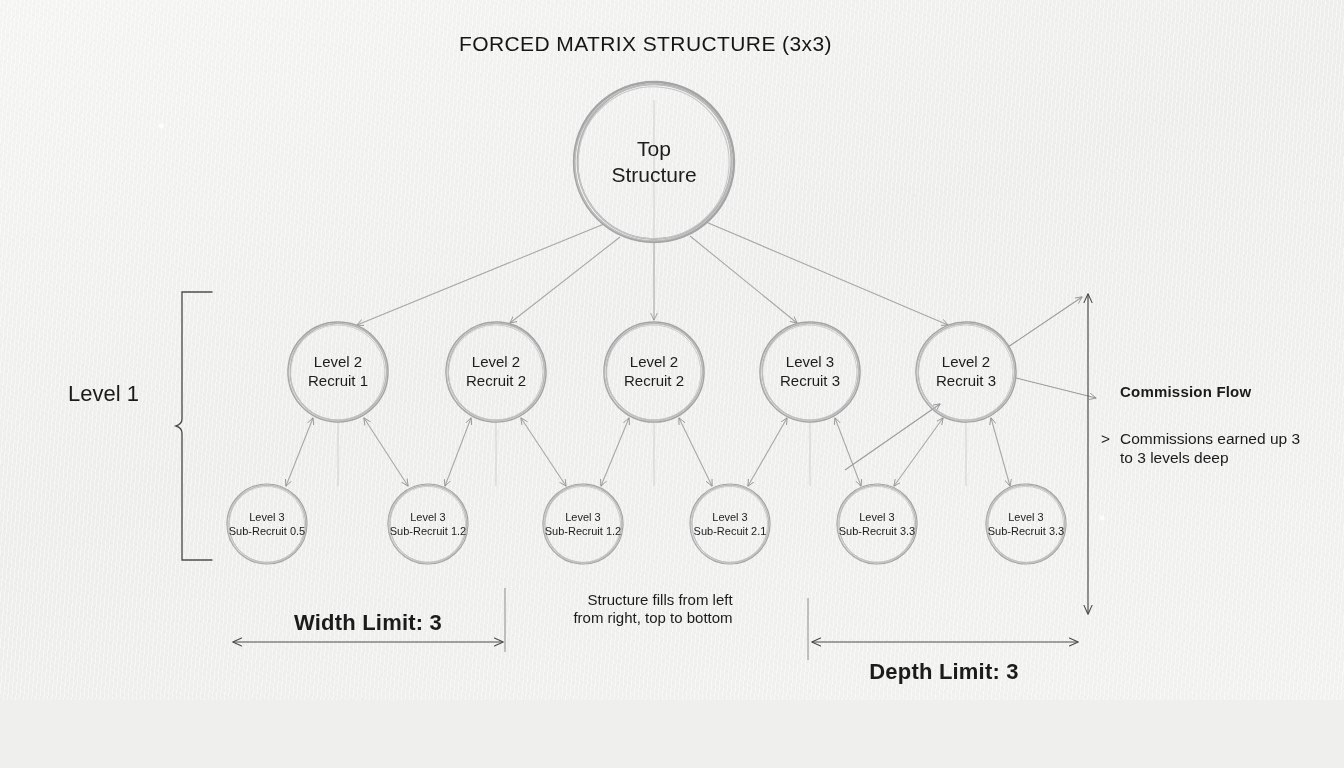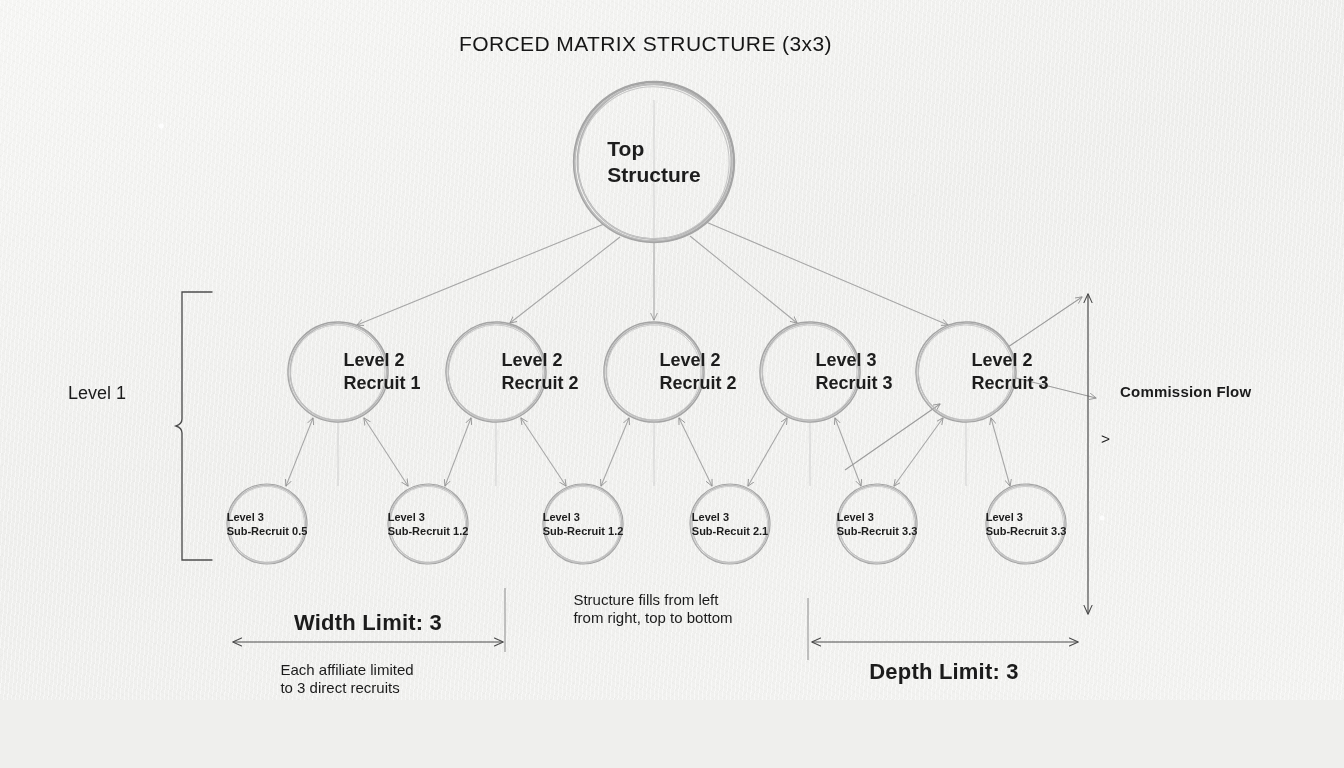--- a/index.html
+++ b/index.html
@@ -38,32 +38,32 @@
     color: #1d1d1d;
     white-space: nowrap;
     line-height: 1.22;
   }
   .diagram-title {
     font-size: 21px;
     letter-spacing: 0.4px;
     color: #161616;
   }
   .node-label {
+    text-align: center;
     transform: translate(-50%, -50%);
     pointer-events: none;
-    font-weight: bold;
   }
   .node-label.root { font-size: 21px; line-height: 1.26; }
-  .node-label.mid  { font-size: 18px; line-height: 1.26; margin-left: 44px; }
+  .node-label.mid  { font-size: 15px; line-height: 1.26; }
   .node-label.leaf { font-size: 11px; line-height: 1.3; }
   .ann { font-size: 15px; color: #1b1b1b; }
   .ann.bold { font-weight: bold; letter-spacing: 0.2px; }
-  .ann.center { text-align: left; transform: translateX(-50%); }
+  .ann.center { text-align: right; transform: translateX(-50%); }
   .ann.big { font-size: 22px; }
-  .ann.lvl { font-size: 18px; }
+  .ann.lvl { font-size: 22px; }
   .ann.small { font-size: 15.5px; }
 </style>
 </head>
 <body>
 
 <div id="stage">
 
   <svg id="vector-layer" viewBox="0 0 1344 768">
     <defs>
       <marker id="ah" viewBox="0 0 10 10" refX="9" refY="5" markerWidth="7" markerHeight="7" orient="auto-start-reverse" markerUnits="strokeWidth">
@@ -262,28 +262,28 @@
     <div>Sub-Recruit 3.3</div>
   </div>
   <div class="lbl node-label leaf" style="left:1026px; top:524px;">
     <div>Level 3</div>
     <div>Sub-Recruit 3.3</div>
   </div>
 
   <div class="lbl ann lvl" style="left:68px; top:394px; transform:translateY(-50%);">Level 1</div>
 
   <div class="lbl ann bold center big" style="left:368px; top:610px;">Width Limit: 3</div>
-  <div class="lbl ann center" style="left:347px; top:661px;">
-    <div>Each affiliate limited</div>
-    <div>to 3 direct recruits</div>
-  </div>
 
   <div class="lbl ann center" style="left:653px; top:591px;">
     <div>Structure fills from left</div>
     <div>from right, top to bottom</div>
   </div>
 
   <div class="lbl ann bold center big" style="left:944px; top:659px;">Depth Limit: 3</div>
 
   <div class="lbl ann bold" style="left:1120px; top:383px;">Commission Flow</div>
   <div class="lbl ann small" style="left:1101px; top:430px;">&gt;</div>
+  <div class="lbl ann small" style="left:1120px; top:430px;">
+    <div>Commissions earned up 3</div>
+    <div>to 3 levels deep</div>
+  </div>
 
 </div>
 
 </body></html>

